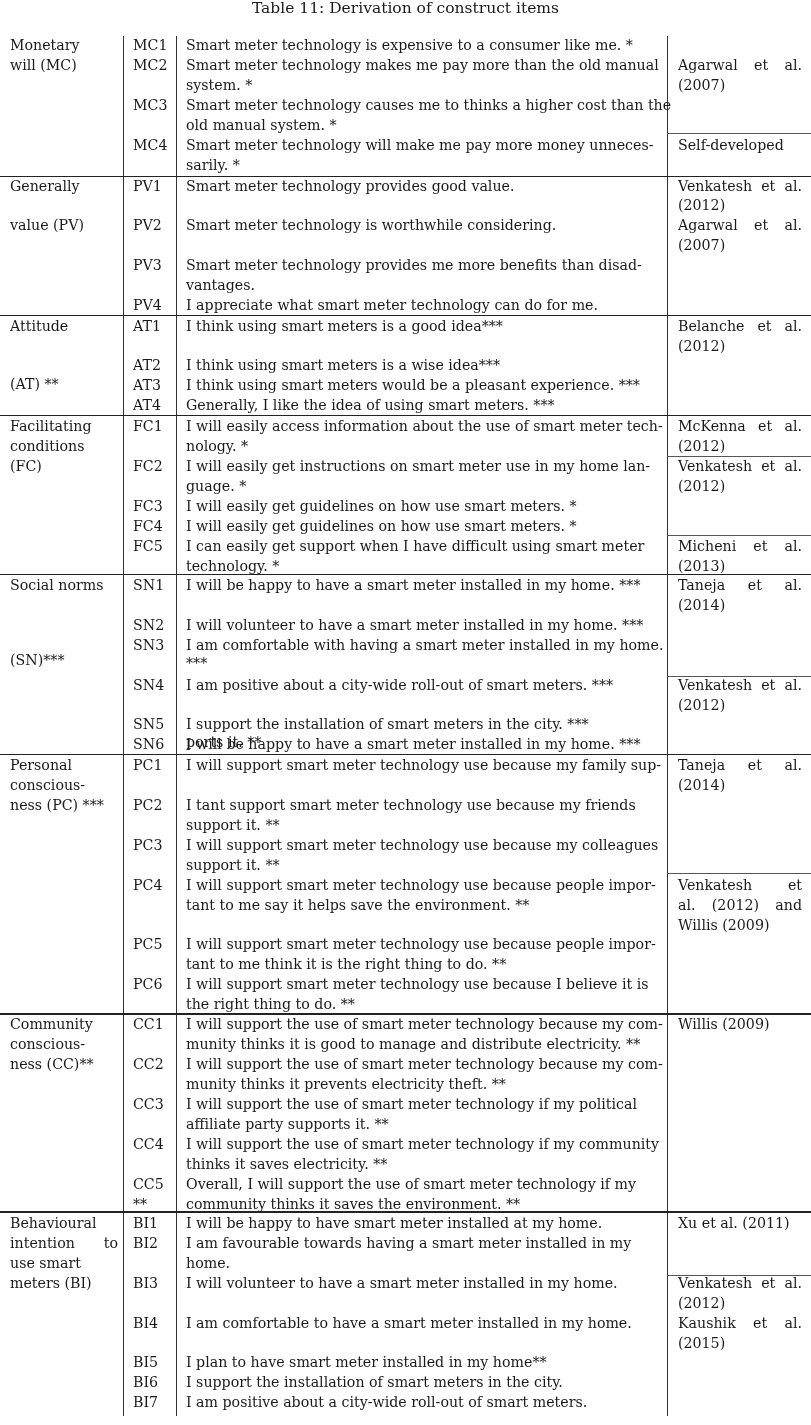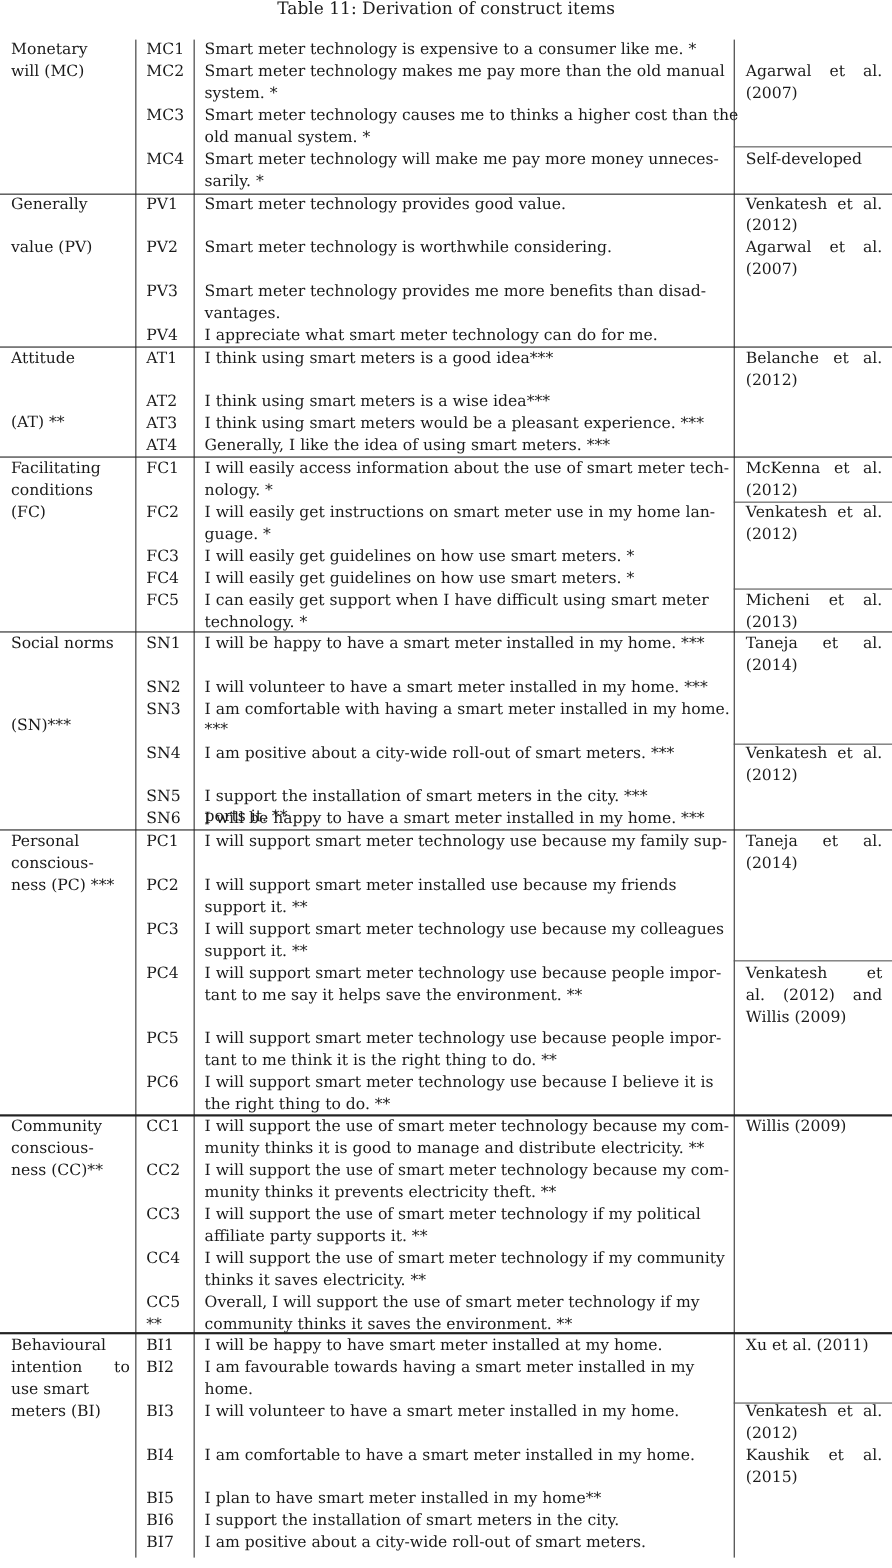--- a/index.html
+++ b/index.html
@@ -144,21 +144,21 @@
   </div>
 
   <div>
     <div class="t c1" style="top:755px">Personal</div>
     <div class="t c1" style="top:775px">conscious-</div>
     <div class="t c1" style="top:795px">ness (PC) ***</div>
     <div class="t c2" style="top:755px">PC1</div>
     <div class="t c3" style="top:755px">I will support smart meter technology use because my family sup-</div>
     <div class="t c3" style="top:732px">ports it.  **</div>
     <div class="t c2" style="top:795px">PC2</div>
-    <div class="t c3" style="top:795px">I will support smart meter installed use because my friends</div>
+    <div class="t c3" style="top:795px">I tant support smart meter technology use because my friends</div>
     <div class="t c3" style="top:815px">support it.  **</div>
     <div class="t c2" style="top:835px">PC3</div>
     <div class="t c3" style="top:835px">I will support smart meter technology use because my colleagues</div>
     <div class="t c3" style="top:855px">support it.  **</div>
     <div class="t c2" style="top:875px">PC4</div>
     <div class="t c3" style="top:875px">I will support smart meter technology use because people impor-</div>
     <div class="t c3" style="top:895px">tant to me say it helps save the environment.  **</div>
     <div class="t c2" style="top:934px">PC5</div>
     <div class="t c3" style="top:934px">I will support smart meter technology use because people impor-</div>
     <div class="t c3" style="top:954px">tant to me think it is the right thing to do.  **</div>

